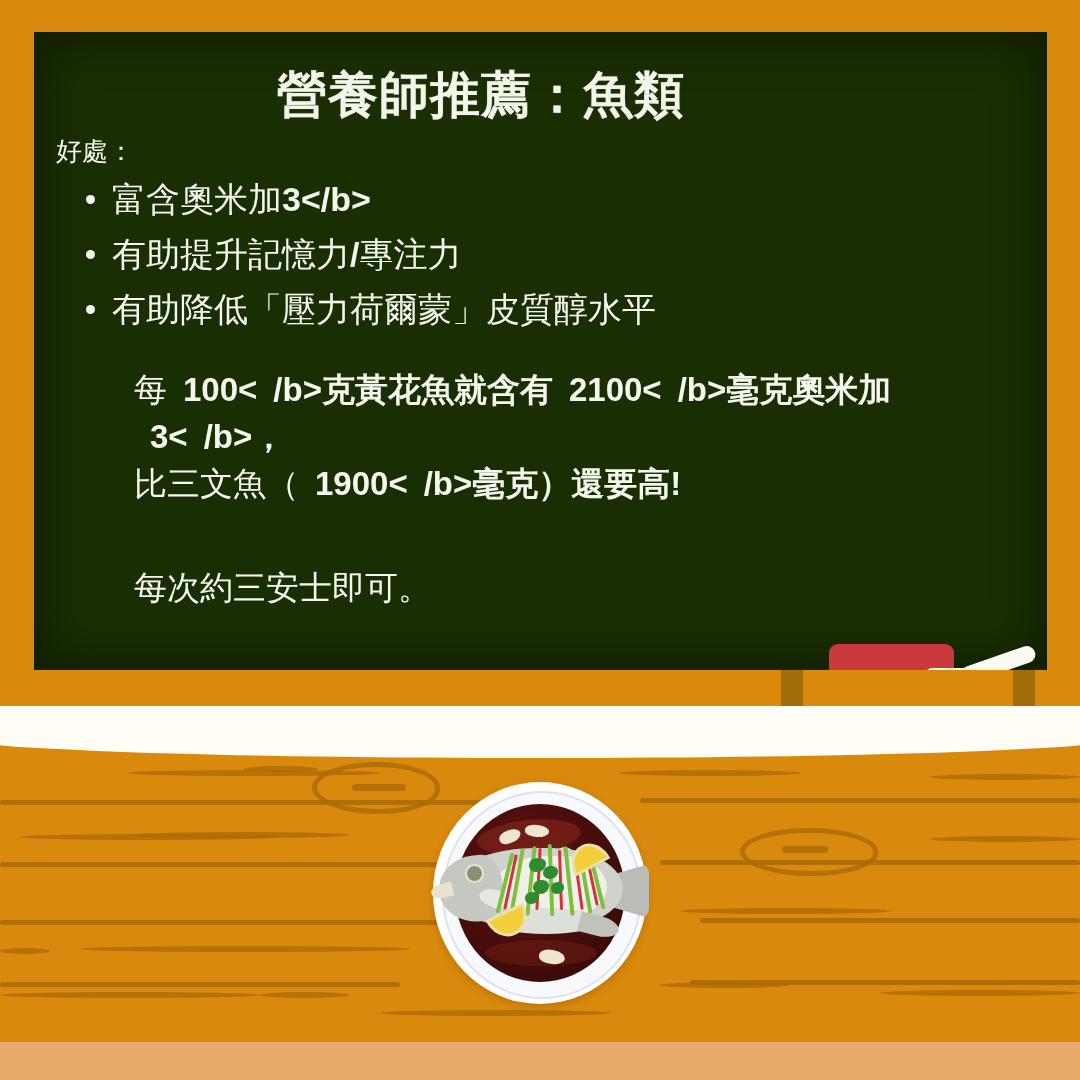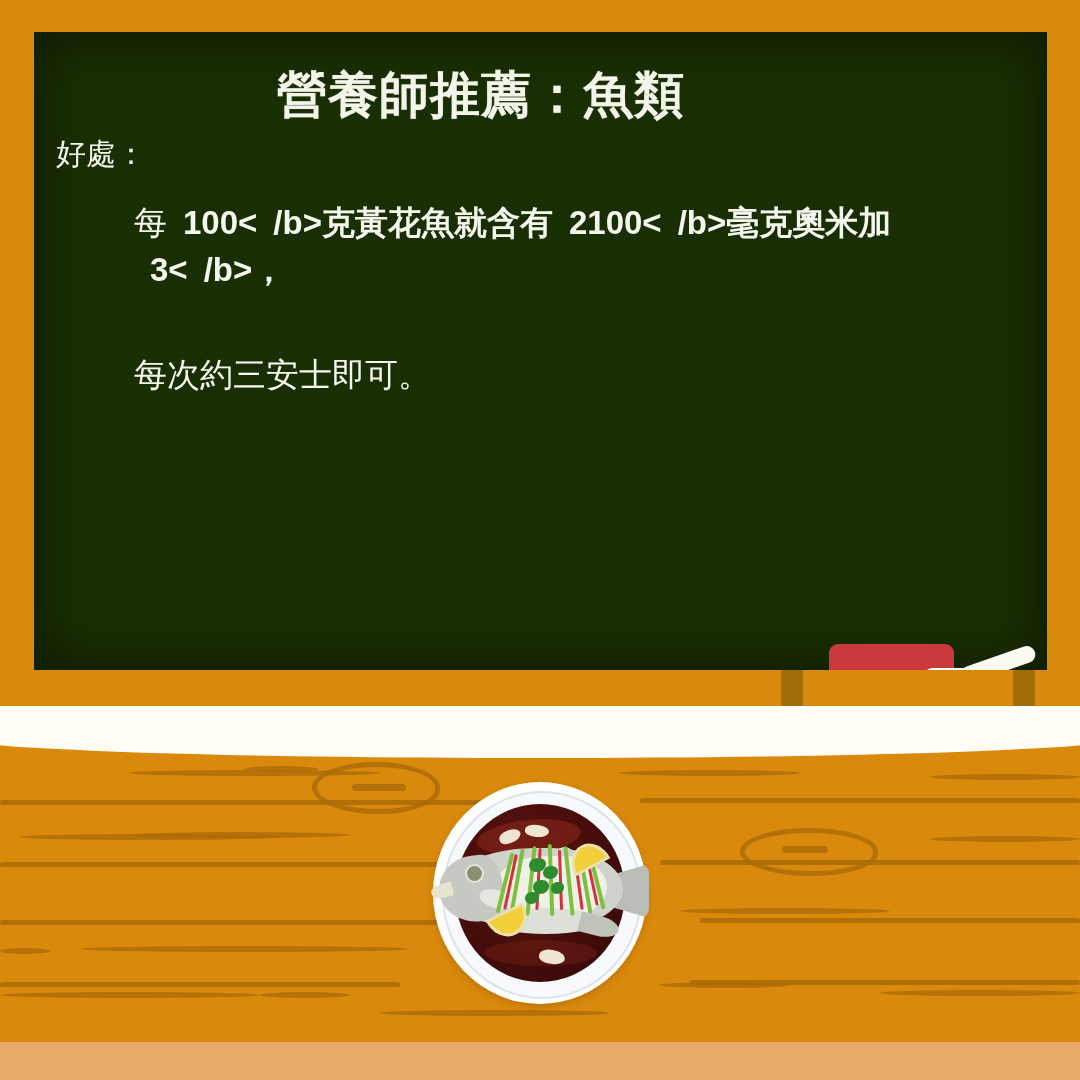--- a/index.html
+++ b/index.html
@@ -65,21 +65,21 @@
 
   .board-body {
     position: absolute;
     left: 22px;
     top: 105px;
     width: 960px;
     color: #F4F7ED;
   }
 
   .benefits-label {
-    font-size: 30px;
+    font-size: 26px;
     font-weight: 500;
     line-height: 1.1;
     margin: 0 0 6px 0;
   }
 
   .bullet-list {
     list-style: none;
     margin: 0;
     padding: 0 0 0 56px;
   }
@@ -399,23 +399,29 @@
     <div class="board-leg right"></div>
 
     <div class="chalkboard">
 
       <div class="board-title">營養師推薦：魚類</div>
 
       <div class="board-body">
 
         <p class="benefits-label">好處：</p>
 
+        <ul class="bullet-list">
+          <li>富含奧米加<b>3&lt;<b>/</b>b&gt;</b></li>
+          <li>有助提升記憶力<b>/</b>專注力</li>
+          <li>有助降低「壓力荷爾蒙」皮質醇水平</li>
+        </ul>
 
         <div class="fact-block">
           <div>每<b>100&lt;<b>/</b>b&gt;克黃花魚就含有<b>2100&lt;<b>/</b>b&gt;毫克奧米加<b>3&lt;<b>/</b>b&gt;，</b></b></b></div>
+          <div>比三文魚（<b>1900&lt;<b>/</b>b&gt;毫克）還要高!</b></div>
         </div>
 
         <div class="advice-block">
           <div>每次約三安士即可。</div>
         </div>
 
       </div>
 
       <div class="eraser"></div>
       <div class="chalk one"></div>

